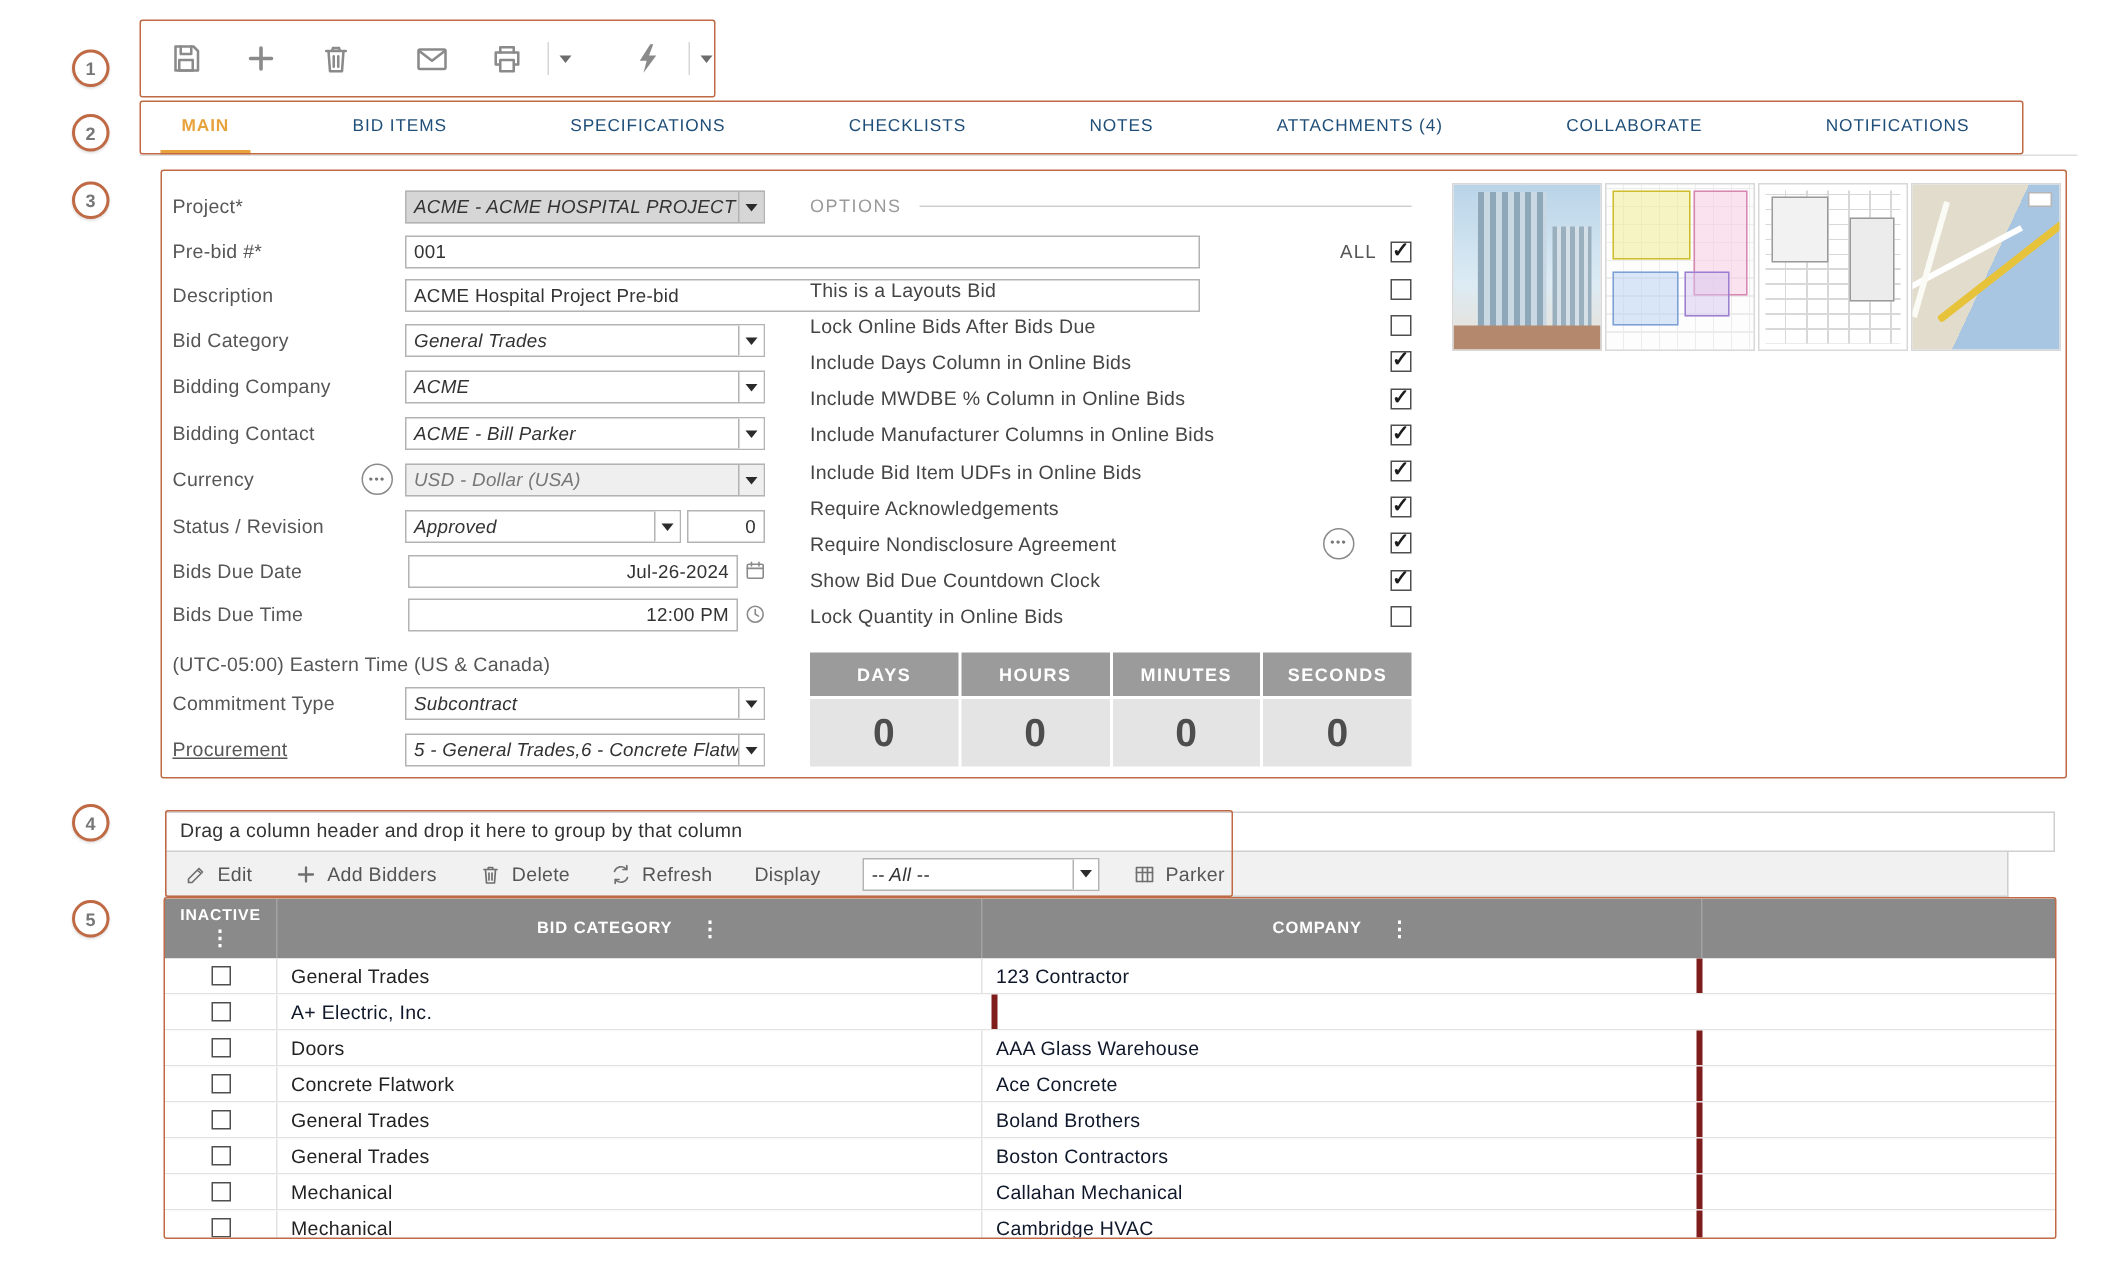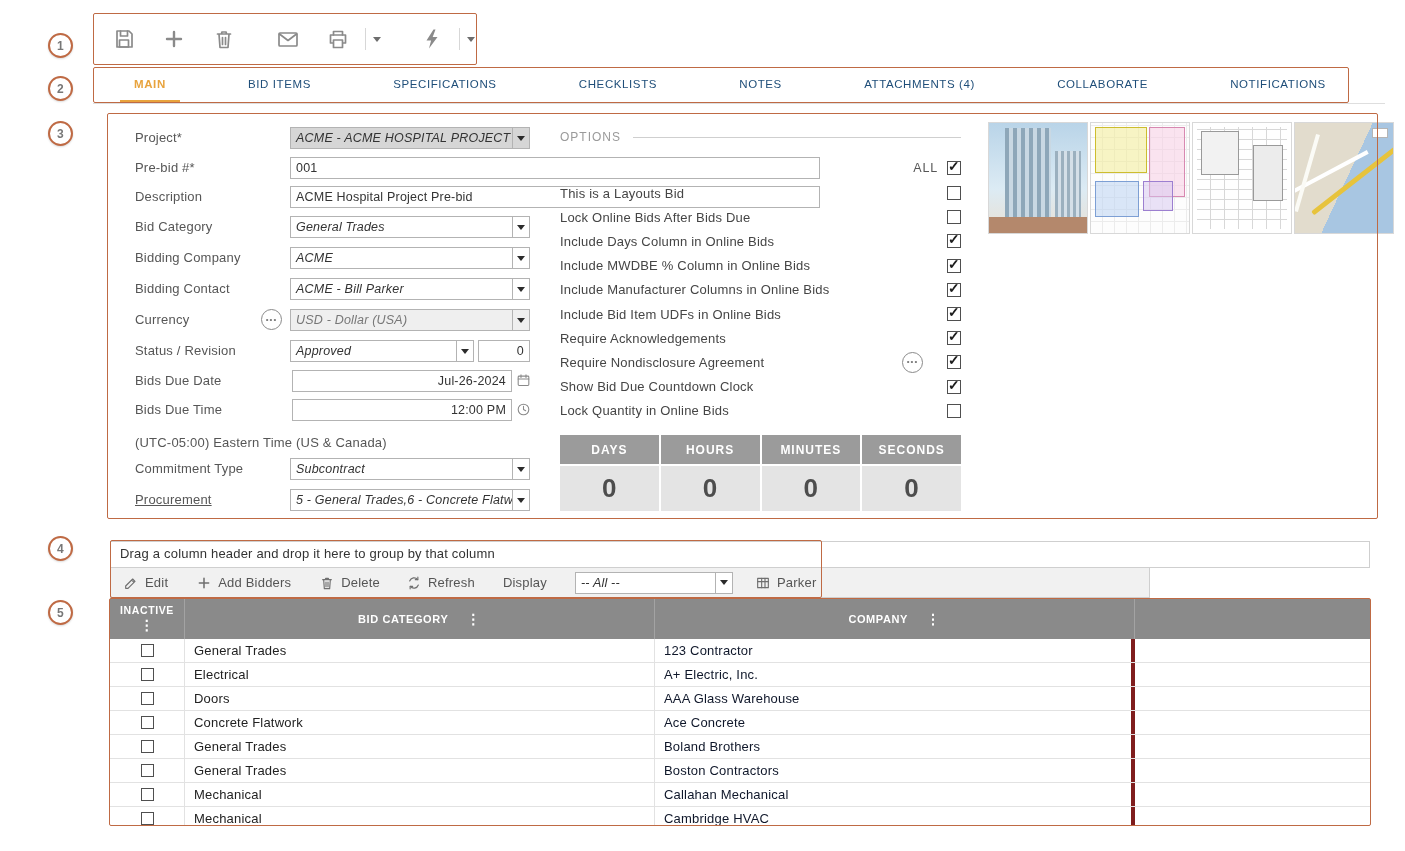--- a/index.html
+++ b/index.html
@@ -22,29 +22,29 @@
   .toolbar { position:absolute; left:95px; top:15px; width:380px; height:48px; display:flex; align-items:center; }
   .tb-group { display:flex; align-items:center; gap:24px; }
   .tb-group.first { padding-left:16px; }
   .tb-btn { width:26px; height:26px; display:flex; align-items:center; justify-content:center; cursor:pointer; background:none; border:none; }
   .tb-btn svg { width:24px; height:24px; }
   .tb-sep { width:1px; height:40px; background:#e4e4e4; margin:0 19px; }
   .caret-btn { display:flex; align-items:center; height:22px; padding-left:7px; border-left:1px solid #d7d7d7; margin-left:-10px; cursor:pointer; }
   .caret { width:0; height:0; border-left:4px solid transparent; border-right:4px solid transparent; border-top:5px solid #6d6d6d; }
 
   
-  .tabstrip { position:absolute; left:106px; top:67px; width:1256px; height:36px; display:flex;
+  .tabstrip { position:absolute; left:93px; top:67px; width:1256px; height:36px; display:flex;
     align-items:stretch; justify-content:space-between; padding:0 22px 0 14px; }
   .tab { display:flex; align-items:center; padding:0 14px; font-size:11.5px; letter-spacing:.6px;
     color:#1f4e79; cursor:pointer; border-bottom:3px solid transparent; white-space:nowrap; }
   .tab.active { color:#e8a33d; font-weight:700; border-bottom-color:#e8a33d; }
   .tabs-underline { position:absolute; left:93px; top:103px; width:1292px; height:1px; background:#dedede; }
 
   
-  .form-wrap { position:absolute; left:107px; top:113px; width:1271px; height:374px;margin-left:20px; }
+  .form-wrap { position:absolute; left:107px; top:113px; width:1271px; height:374px; }
   .frow { position:absolute; left:0; width:530px; height:22px; }
   .flabel { position:absolute; left:8px; top:0; line-height:22px; font-size:13px; color:#565656; white-space:nowrap; }
   .flabel.link { text-decoration:underline; }
   .ctrl { position:absolute; left:163px; width:240px; height:22px; }
   .tinput { border:1px solid #b3b3b3; background:#fff; height:22px; font-family:inherit; font-size:12.5px;
     color:#333; padding:0 5px; width:100%; letter-spacing:.2px; }
   .tinput.right { text-align:right; }
   .select { display:flex; height:22px; border:1px solid #b3b3b3; background:#fff; cursor:pointer;font-style:italic; }
   .sel-txt { flex:1; font-size:12.5px; color:#333; padding:0 5px; line-height:20px; white-space:nowrap; overflow:hidden; }
   .sel-btn { width:17px; border-left:1px solid #b3b3b3; background:#fff; display:flex; align-items:center; justify-content:center; }
@@ -105,21 +105,21 @@
   .t3 .rm2 { position:absolute; right:8px; top:22px; width:30px; height:56px; border:1.5px solid #9a9a9a; background:#ececec; }
   .t4 { background:linear-gradient(115deg,#e2dccd 0 52%,#a8c6e2 52%); }
   .t4 .road1 { position:absolute; left:-12px; top:48px; width:90px; height:4px; background:#fff; transform:rotate(-28deg); }
   .t4 .road2 { position:absolute; left:10px; top:10px; width:4px; height:80px; background:#fbfbf6; transform:rotate(16deg); }
   .t4 .route { position:absolute; left:6px; top:54px; width:110px; height:5px; background:#e7c33c; transform:rotate(-38deg); border-radius:2px; }
   .t4 .ctl { position:absolute; right:5px; top:5px; width:16px; height:10px; background:#fff; border:1px solid #b5b5b5; }
 
   
   .group-bar { position:absolute; left:110px; top:541px; width:1260px; height:27px; background:#fff;
     border:1px solid #cfcfcf; font-size:13px; color:#333; line-height:24px; padding-left:9px; }
-  .action-bar { position:absolute; left:110px; top:568px; width:1040px; height:30px; background:#f1f1f1;
+  .action-bar { position:absolute; left:110px; top:568px; width:1229px; height:30px; background:#f1f1f1;
     border:1px solid #cfcfcf; border-top:none; display:flex; align-items:center; font-size:13px; color:#555; }
   .ab-item { display:flex; align-items:center; gap:6px; cursor:pointer; white-space:nowrap; }
   .ab-item svg { width:16px; height:16px; }
   .ab-edit { margin-left:12px; } .ab-add { margin-left:28px; } .ab-del { margin-left:28px; }
   .ab-ref { margin-left:26px; } .ab-disp { margin-left:28px; cursor:default; }
   .ab-select { margin-left:28px; width:158px; height:22px; }
   .ab-layouts { margin-left:22px; }
 
   
   .grid { position:absolute; left:110px; top:599px; width:1260px; height:226px; overflow:hidden; background:#fff; }
@@ -498,21 +498,20 @@
           <span class="cb"></span>
         </div>
       <div class="g-c2">General Trades</div>
       <div class="g-c3">123 Contractor</div>
       <div class="g-c4"></div>
     </div>
     <div class="g-row">
       <div class="g-c1">
           <span class="cb"></span>
         </div>
-      <div class="g-c2">Electrical</div>
       <div class="g-c3">A+ Electric, Inc.</div>
       <div class="g-c4"></div>
     </div>
     <div class="g-row">
       <div class="g-c1">
           <span class="cb"></span>
         </div>
       <div class="g-c2">Doors</div>
       <div class="g-c3">AAA Glass Warehouse</div>
       <div class="g-c4"></div>

